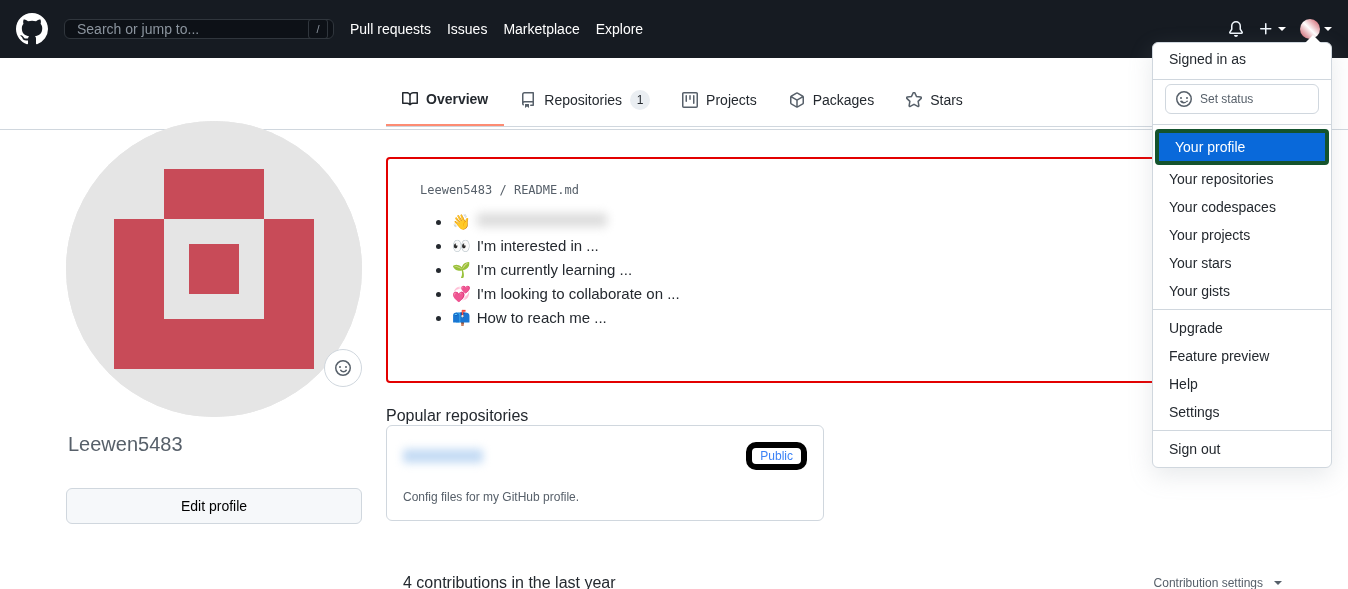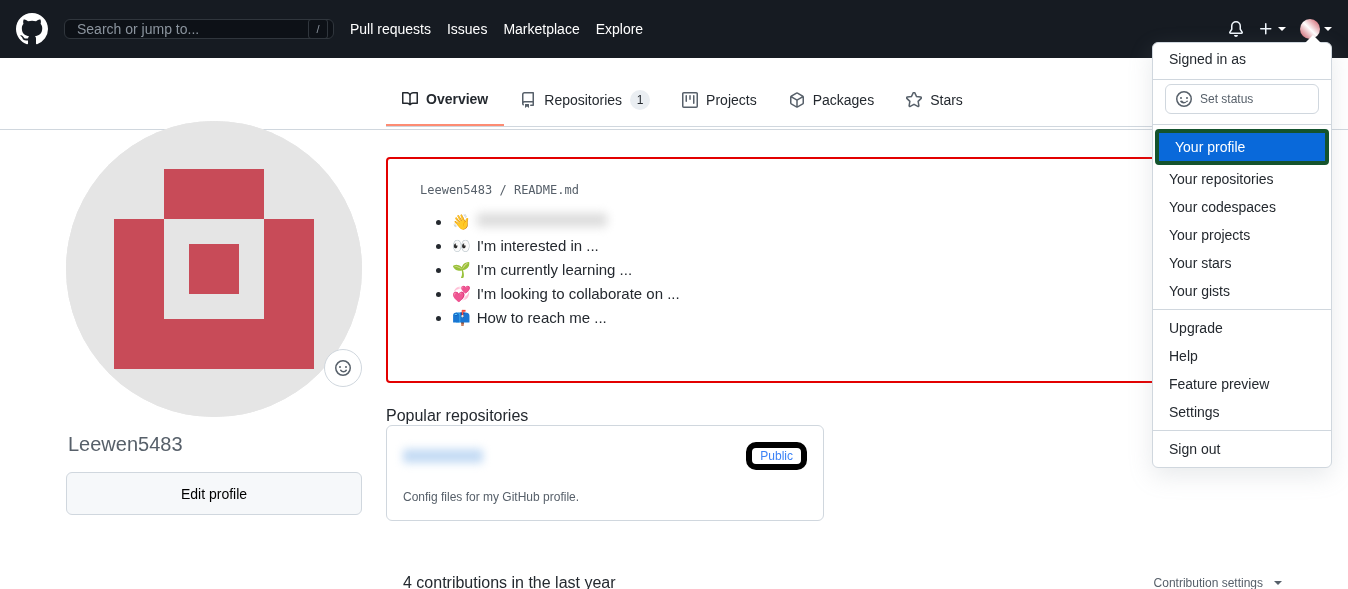--- a/index.html
+++ b/index.html
@@ -18,21 +18,21 @@
 .header-icon { display: flex; align-items: center; color: #fff; cursor: pointer; }
 .avatar-sm { width: 20px; height: 20px; border-radius: 50%; background: linear-gradient(45deg, #c84b58, #fff 50%, #c84b58); position: relative; }
 .caret { border-top: 4px solid #fff; border-left: 4px solid transparent; border-right: 4px solid transparent; margin-left: 4px; }
 .container { max-width: 1280px; margin: 0 auto; padding: 0 32px; display: flex; }
 .sidebar-col { width: 296px; margin-right: 24px; padding-top: 31px; }
 .main-col { flex: 1; }
 .avatar-big { width: 296px; height: 296px; border-radius: 50%; background: #e5e5e5; margin-top: 32px; position: relative; overflow: visible; }
 .identicon { width: 100%; height: 100%; border-radius: 50%; overflow: hidden; }
 .status-btn { position: absolute; bottom: 30px; right: 0; width: 38px; height: 38px; border-radius: 50%; background: #fff; border: 1px solid #d0d7de; display: flex; align-items: center; justify-content: center; }
 .username-big { font-size: 20px; color: #57606a; font-weight: 300; margin-top: 16px; padding: 0 2px; }
-.edit-btn { width: 100%; height: 43px; border: 1px solid #d0d7de; border-radius: 6px; background: #f6f8fa; font-size: 14px; font-weight: 500; margin-top: 16px; cursor: pointer; }
+.edit-btn { width: 100%; height: 36px; border: 1px solid #d0d7de; border-radius: 6px; background: #f6f8fa; font-size: 14px; font-weight: 500; margin-top: 32px; cursor: pointer; }
 .tabs { display: flex; border-bottom: 1px solid #d0d7de; margin-top: 24px; }
 .fullwidth-border { position: absolute; left:0; right:0; border-bottom: 1px solid #d0d7de; top: 129px; z-index:-1; }
 .tab { display: flex; align-items: center; gap: 8px; padding: 8px 16px 16px; color: #24292f; font-size: 14px; cursor: pointer; text-align: center; }
 .tab.active { border-bottom: 2px solid #fd8c73; font-weight: 600; }
 .tab svg { fill: #57606a; }
 .tab.active svg { fill: #24292f; }
 .counter { background: #eaeef2; border-radius: 10px; padding: 0 6px; font-size: 12px; min-width: 20px; height: 20px; display: inline-flex; align-items: center; justify-content: center; }
 .readme-box { border: 2.5px solid #e30000; border-radius: 4px; margin-top: 30px; padding: 24px 32px 48px; }
 .readme-title { font-size: 12px; color: #57606a; font-family: ui-monospace, monospace; margin-bottom: 16px; }
 .readme-list { list-style: disc; padding-left: 32px; }
@@ -115,22 +115,22 @@
   <div class="highlight-box">
     <div class="dd-item highlight">Your profile</div>
   </div>
   <div class="dd-item">Your repositories</div>
   <div class="dd-item">Your codespaces</div>
   <div class="dd-item">Your projects</div>
   <div class="dd-item">Your stars</div>
   <div class="dd-item">Your gists</div>
   <div class="dd-divider"></div>
   <div class="dd-item">Upgrade</div>
+  <div class="dd-item">Feature preview</div>
   <div class="dd-item">Help</div>
-  <div class="dd-item">Feature preview</div>
   <div class="dd-item">Settings</div>
   <div class="dd-divider"></div>
   <div class="dd-item">Sign out</div>
 </div>
 
 <div class="fullwidth-border"></div>
 <div class="container">
   <div class="sidebar-col">
     <div class="avatar-big">
       <div class="identicon">

